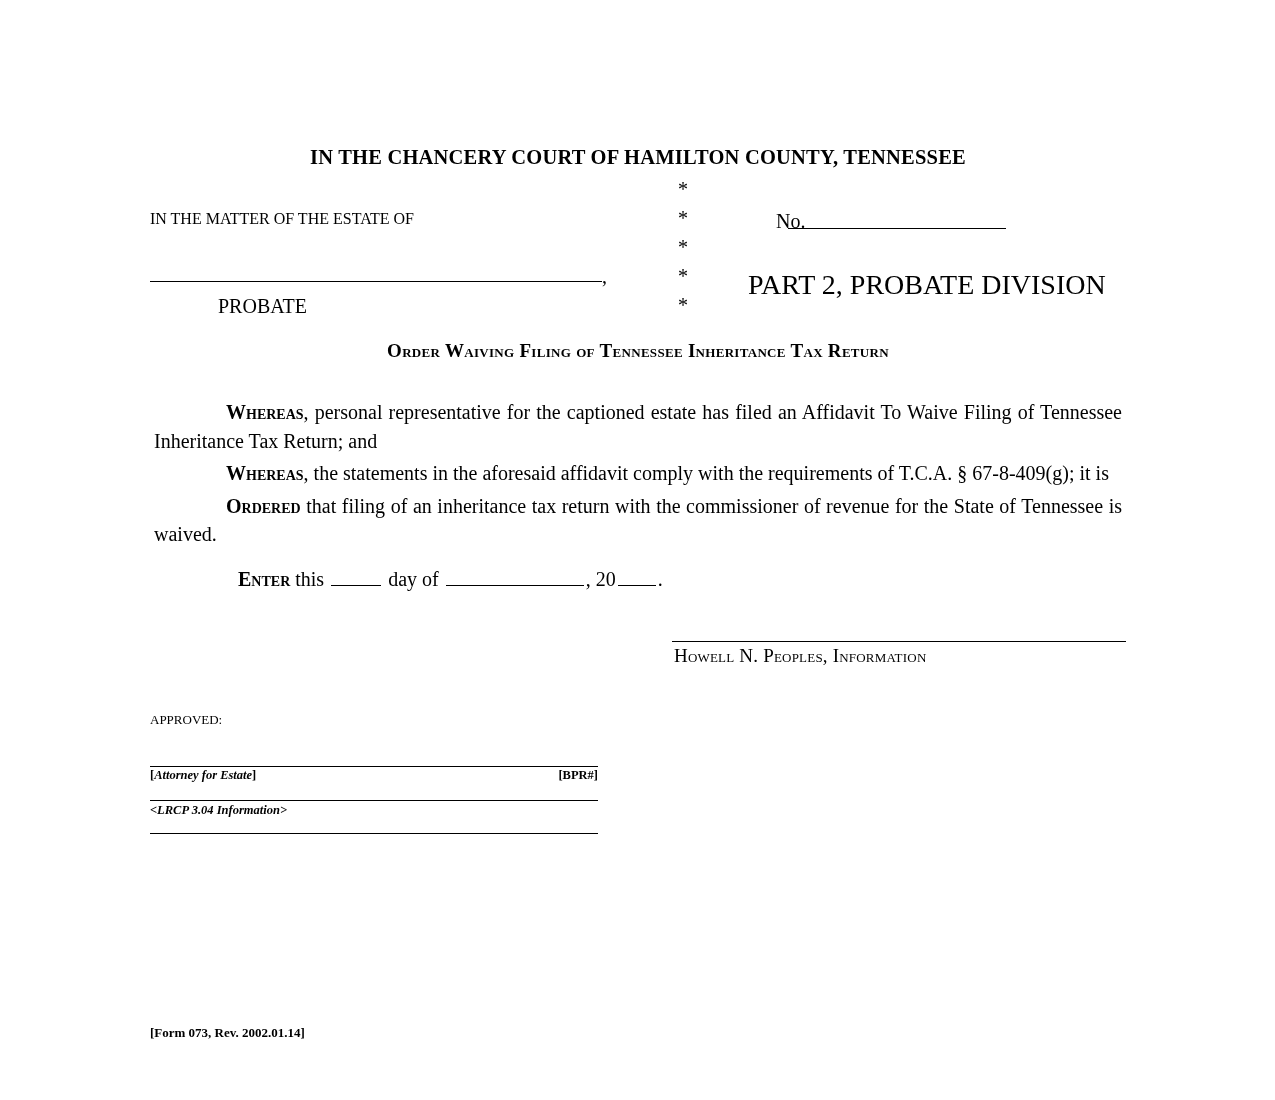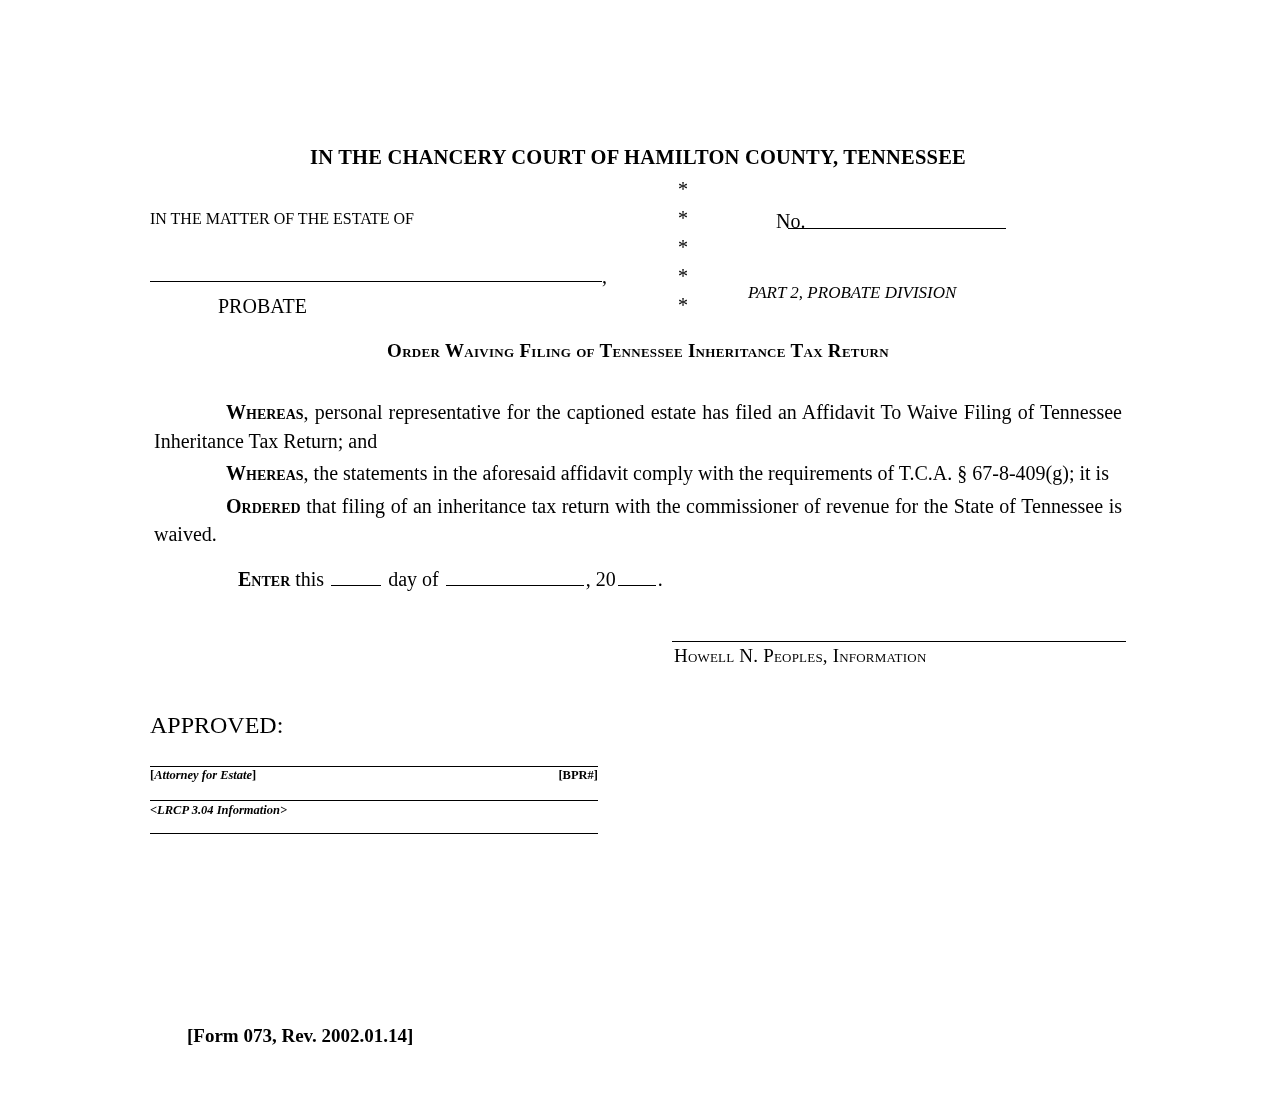--- a/index.html
+++ b/index.html
@@ -62,24 +62,23 @@
   .cap-star {
     position: absolute;
     left: 528px;
     top: 0;
     font-size: 20px;
   }
 
   .cap-right {
     position: absolute;
     left: 598px;
-    top: 18px;
-    font-size: 17px;
-    white-space: nowrap;
-    font-style: italic;
+    top: 4px;
+    font-size: 28px;
+    white-space: nowrap;
   }
 
   .matter-line {
     top: 3px;
   }
 
   .deceased-rule {
     position: absolute;
     left: 0;
     top: 16px;
@@ -181,21 +180,21 @@
     font-variant: small-caps;
     letter-spacing: 0.2px;
     white-space: nowrap;
   }
 
   
   .approved-label {
     position: absolute;
     left: 150px;
     top: 712px;
-    font-size: 24px;
+    font-size: 13px;
     white-space: nowrap;
   }
 
   .apr-rule-1 {
     position: absolute;
     left: 150px;
     top: 766px;
     width: 448px;
     border-bottom: 1.4px solid #000;
   }
@@ -237,24 +236,23 @@
     font-weight: bold;
     font-style: italic;
     white-space: nowrap;
   }
 
   
   .form-footer {
     position: absolute;
     left: 150px;
     top: 1025px;
-    font-size: 19px;
-    font-weight: bold;
-    white-space: nowrap;
-    margin-left: 37px;
+    font-size: 13px;
+    font-weight: bold;
+    white-space: nowrap;
   }
 </style>
 </head>
 <body>
 
 <div class="page">
 
   <div class="court-title">IN THE CHANCERY COURT OF HAMILTON COUNTY, TENNESSEE</div>
 
   <div class="caption">

